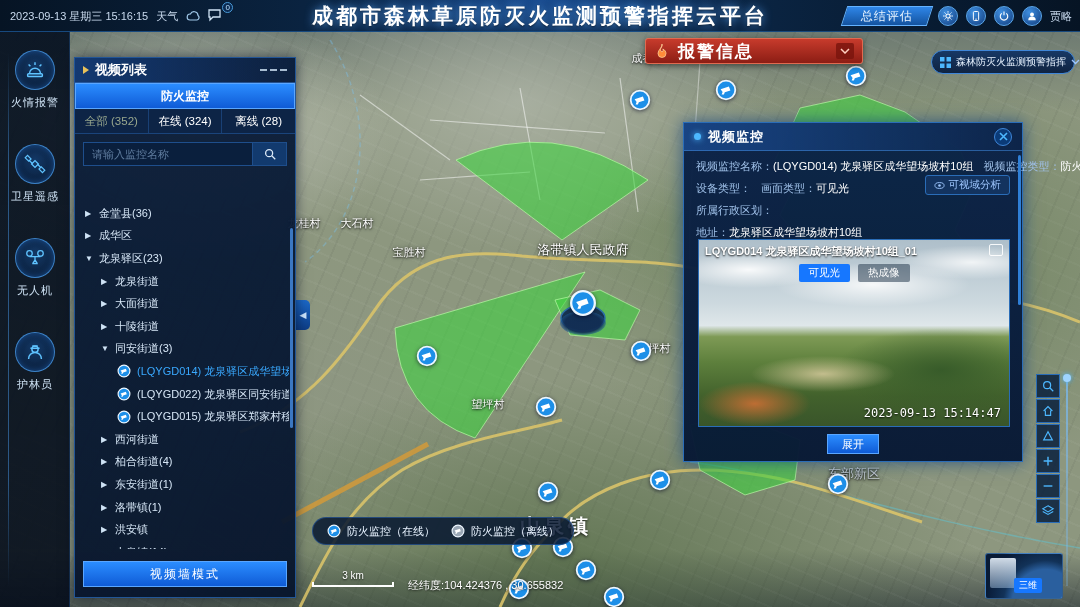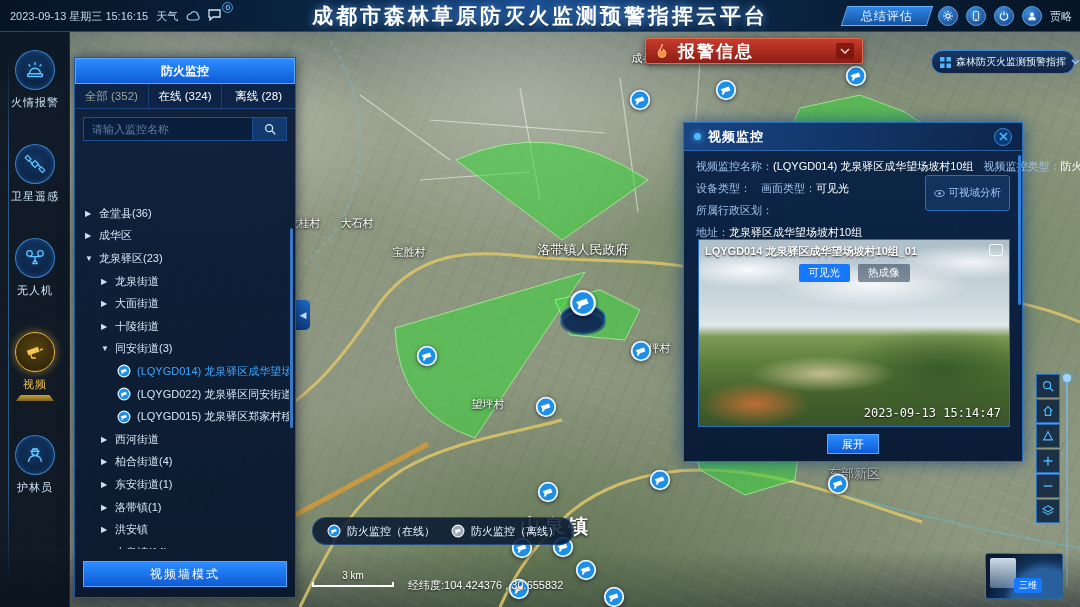--- a/index.html
+++ b/index.html
@@ -146,21 +146,21 @@
     background:linear-gradient(90deg, rgba(25,70,135,.95), rgba(12,36,74,.5)); border-bottom:1px solid rgba(60,130,210,.6); }
   .popup-hdr .dot { width:7px; height:7px; border-radius:50%; background:#4db8ff; box-shadow:0 0 6px #4db8ff; }
   .popup-hdr .ptitle { color:#fff; font-size:13px; font-weight:bold; letter-spacing:1px; }
   .popup-close { margin-left:auto; width:18px; height:18px; border-radius:50%; background:#0b3b78; border:1px solid #3f86d8;
     display:flex; align-items:center; justify-content:center; cursor:pointer; }
   .popup-close svg { width:9px; height:9px; }
   .popup-body { position:relative; padding:8px 12px 8px 12px; }
   .prow { display:flex; align-items:center; margin-bottom:7px; font-size:11px; }
   .plabel { color:#9fc0e8; white-space:nowrap; }
   .pvalue { color:#fff; margin-right:10px; white-space:nowrap; }
-  .analysis-btn { position:absolute; right:12px; top:52px; height:36px; padding:0 8px; display:flex; align-items:center; gap:4px;
+  .analysis-btn { position:absolute; right:12px; top:52px; height:20px; padding:0 8px; display:flex; align-items:center; gap:4px;
     background:#13335f; border:1px solid #2a6db8; border-radius:3px; color:#9fc7ff; font-size:10.5px; cursor:pointer; }
   .analysis-btn svg { width:11px; height:11px; }
   .video-box { position:absolute; left:14px; top:116px; width:312px; height:188px; border:1px solid #2a6db8; overflow:hidden;
     background:
       radial-gradient(ellipse 90px 36px at 18% 88%, rgba(196,110,52,.95), transparent 62%),
       radial-gradient(ellipse 120px 30px at 40% 72%, rgba(214,202,156,.85), transparent 60%),
       radial-gradient(ellipse 150px 60px at 78% 70%, rgba(52,88,40,.9), transparent 70%),
       radial-gradient(ellipse 120px 28px at 16% 16%, rgba(255,255,255,.9), transparent 65%),
       radial-gradient(ellipse 150px 34px at 56% 24%, rgba(255,255,255,.85), transparent 65%),
       radial-gradient(ellipse 120px 26px at 88% 12%, rgba(255,255,255,.8), transparent 65%),
@@ -430,45 +430,43 @@
       <div class="side-item">
         <div class="side-icon">
           <svg viewBox="0 0 24 24">
             <circle cx="6" cy="7" r="3" fill="none" stroke="currentColor" stroke-width="1.4"></circle>
             <circle cx="18" cy="7" r="3" fill="none" stroke="currentColor" stroke-width="1.4"></circle>
             <path d="M6 10.5h12M12 10.5V14M9 18h6M12 14l-2.6 4M12 14l2.6 4" fill="none" stroke="currentColor" stroke-width="1.4"></path>
           </svg>
         </div>
         <div class="side-label">无人机</div>
       </div>
-      <div class="side-item active">
-        <div class="side-icon">
-          <svg viewBox="0 0 24 24">
-            <path d="M3 10.5l12-4.2 2 5.2-12 4.2z" fill="currentColor"></path>
-            <path d="M7.5 14.8l1.2 3.7H13" fill="none" stroke="currentColor" stroke-width="1.6"></path>
-            <path d="M17.3 9.8l3.2-1" stroke="currentColor" stroke-width="1.6"></path>
-          </svg>
-        </div>
-        <div class="side-label">视频</div>
-        <div class="trapezoid"></div>
-      </div>
       <div class="side-item">
         <div class="side-icon">
           <svg viewBox="0 0 24 24">
             <circle cx="12" cy="9" r="3.4" fill="none" stroke="currentColor" stroke-width="1.6"></circle>
             <path d="M7 7.8h10M9 5.4h6" stroke="currentColor" stroke-width="1.6"></path>
             <path d="M5 19.5a7 7 0 0 1 14 0" fill="none" stroke="currentColor" stroke-width="1.6"></path>
           </svg>
         </div>
         <div class="side-label">护林员</div>
       </div>
     </div>
 </div>
 
 <div class="vpanel">
+  <div class="vpanel-title">
+    <span class="title-arrow"></span>
+    <span>视频列表</span>
+    <span class="panel-dots">
+        <i></i>
+        <i></i>
+        <i></i>
+      </span>
+  </div>
   <div class="vtabs" id="vtabs">
       <div class="vtab active">防火监控</div>
     </div>
   <div class="vfilters" id="vfilters">
       <div class="vfilter muted">全部 (352)</div>
       <div class="vfilter">在线 (324)</div>
       <div class="vfilter">离线 (28)</div>
     </div>
   <div class="vsearch">
     <input type="text" placeholder="请输入监控名称" style="">

